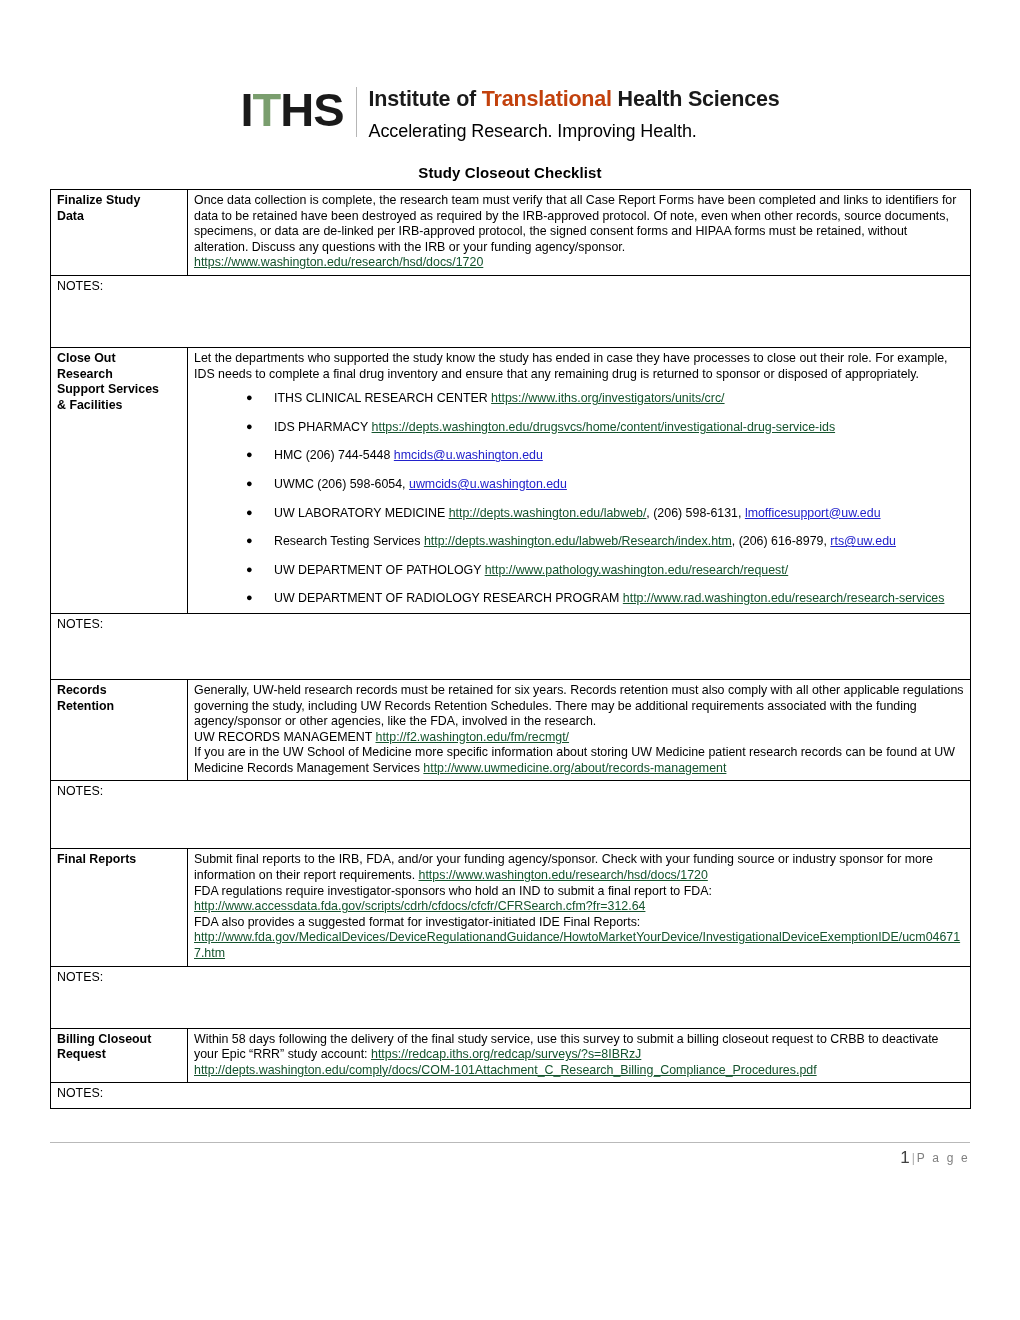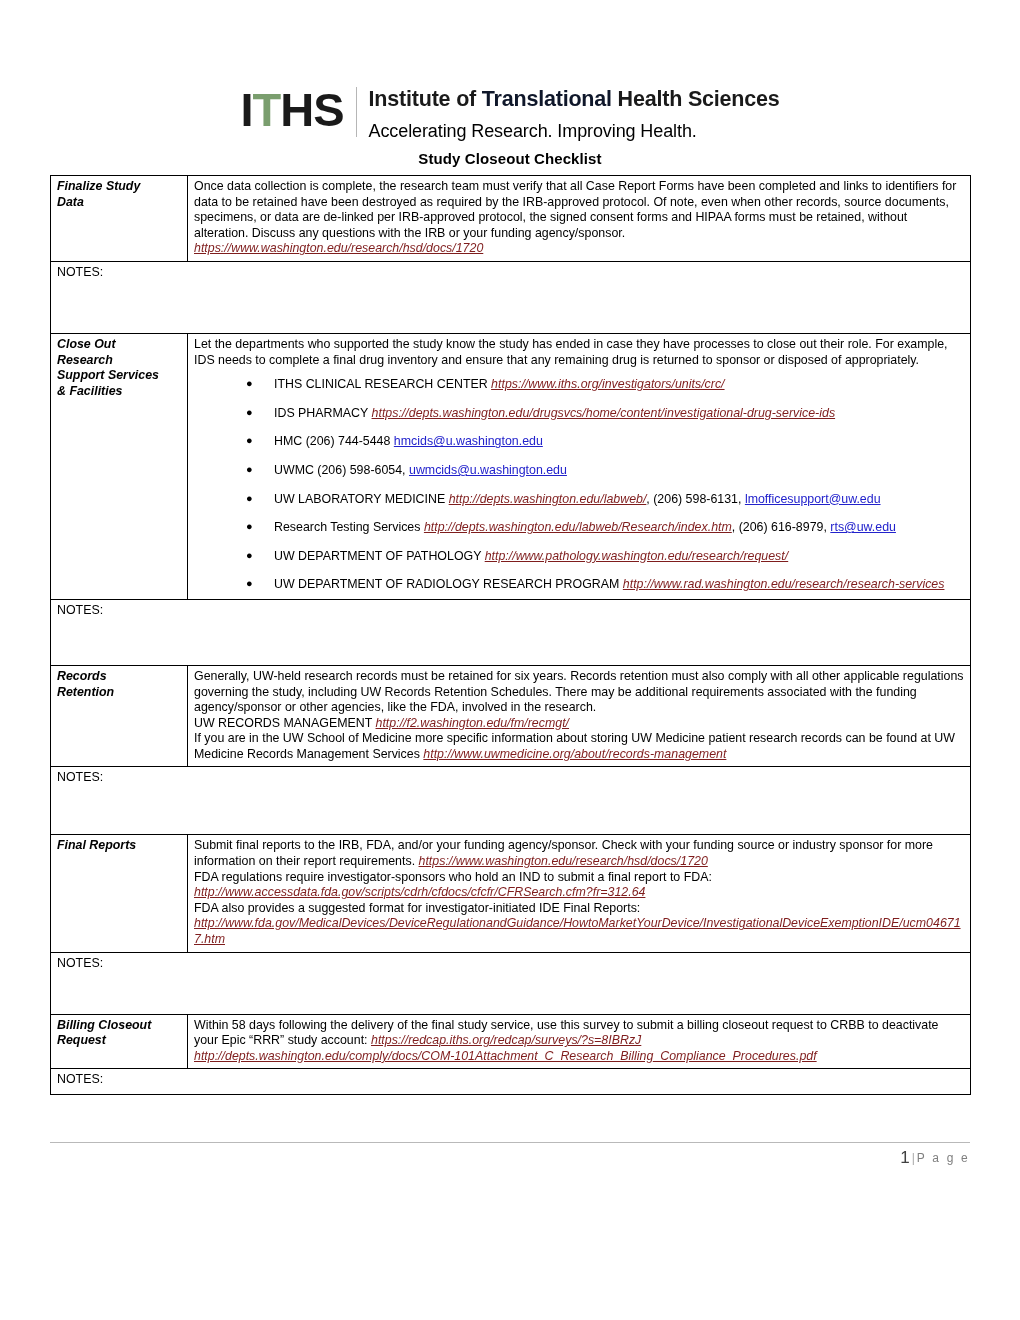--- a/index.html
+++ b/index.html
@@ -54,36 +54,36 @@
   }
   .logo-text { padding-top: 3px; }
   .logo-title {
     font-size: 21.5px;
     font-weight: bold;
     line-height: 25px;
     letter-spacing: -0.2px;
     white-space: nowrap;
   }
   .logo-title .tl-dark { color: #1a1a1a; }
-  .logo-title .tl-green { color: #0f172a; }
+  .logo-title .tl-green { color: #c2410c; }
   .logo-tagline {
     font-size: 18px;
     color: #000000;
     line-height: 18px;
     letter-spacing: -0.1px;
     margin-top: 10px;
     white-space: nowrap;
   }
 
   
   .doc-title {
     text-align: center;
     font-size: 15px;
     font-weight: bold;
-    margin-top: 10px;
+    margin-top: 24px;
     margin-bottom: 8px;
     letter-spacing: 0.1px;
   }
 
   
   table.checklist {
     width: 920px;
     border-collapse: collapse;
     table-layout: fixed;
     font-size: 12.4px;
@@ -95,35 +95,34 @@
     line-height: 15.6px;
   }
   col.c-label { width: 137px; }
   col.c-body  { width: 783px; }
 
   td.label {
     font-weight: bold;
     padding-left: 9px;
     padding-top: 4px;
   }
-  td.label .lab-line { display: block; font-style: italic; }
+  td.label .lab-line { display: block; }
 
   td.body p {
     margin: 0;
   }
   td.notes {
     font-size: 12.4px;
     padding-top: 4px;
     padding-left: 6px;
   }
 
   a, .link {
-    color: #7f1d1d;
+    color: #14532d;
     text-decoration: underline;
-    font-style: italic;
     word-break: break-all;
   }
   .link-plain {
     color: #2222cc;
     text-decoration: underline;
     font-style: normal;
     word-break: break-all;
   }
 
   ul.bullets {

